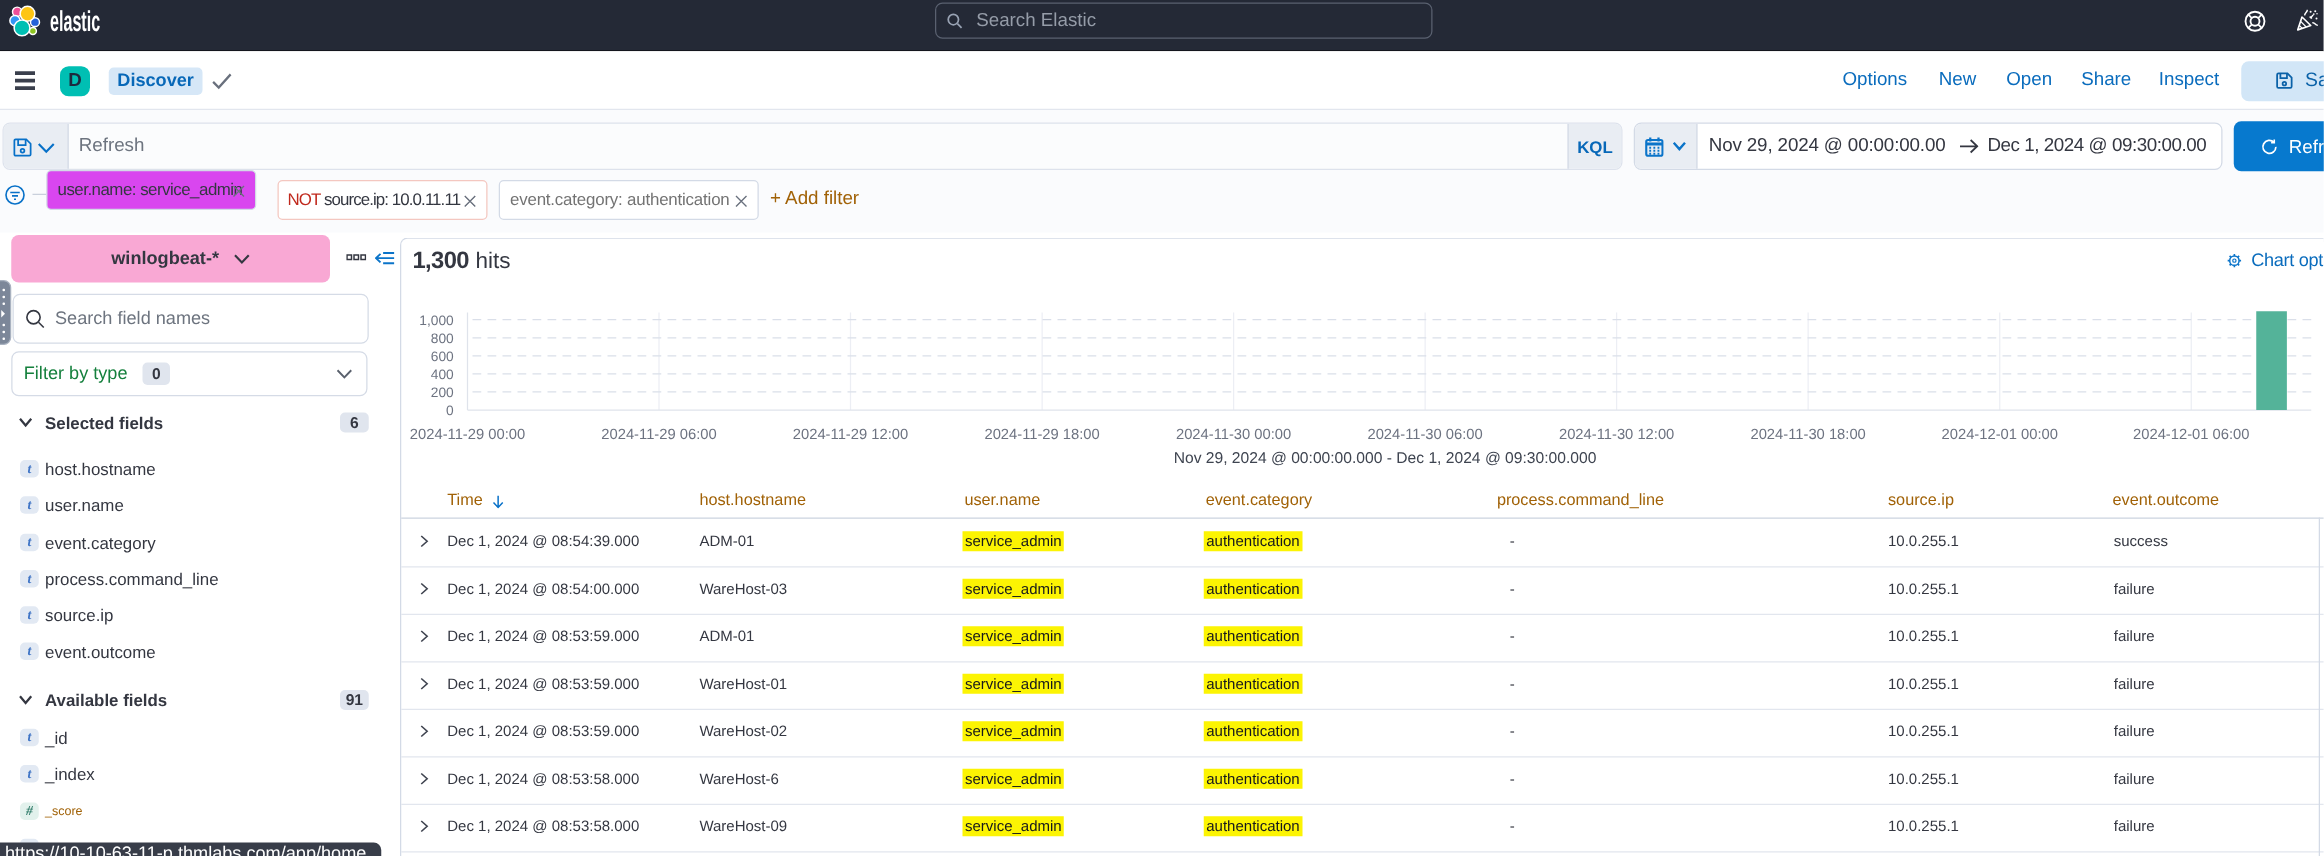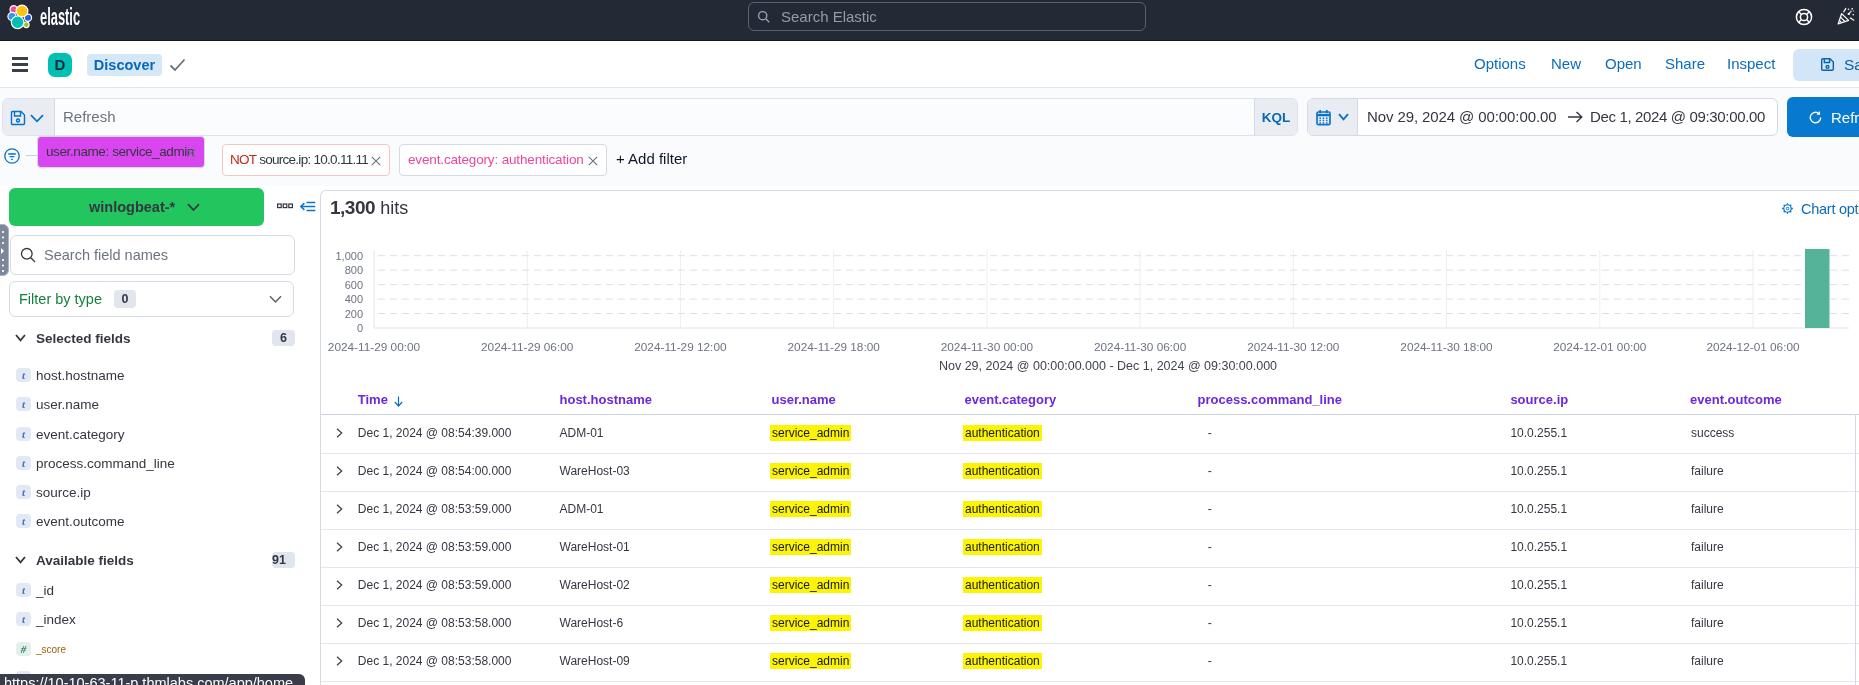--- a/index.html
+++ b/index.html
@@ -128,28 +128,28 @@
       <path d="M0.8 0.8 L9.2 9.2 M9.2 0.8 L0.8 9.2"></path>
     </svg>
 </div>
 <div class="abs" style="left:222px;top:144px;width:168px;height:32px;background:#fff;border:1px solid #f4c7c0;border-radius:4px;box-sizing:border-box">
   <span style="position:absolute;left:7px;top:0;line-height:30px;font-size:13.5px;letter-spacing:-.72px;color:#c0291d;white-space:nowrap">NOT <span style="color:#343741">source.ip: 10.0.11.11</span></span>
   <svg style="position:absolute;right:8px;top:11px" width="10" height="10" viewBox="0 0 10 10" fill="none" stroke="#69707d" stroke-width="1.1">
       <path d="M0.8 0.8 L9.2 9.2 M9.2 0.8 L0.8 9.2"></path>
     </svg>
 </div>
 <div class="abs" style="left:399px;top:144px;width:208px;height:32px;background:#fff;border:1px solid #d3dae6;border-radius:4px;box-sizing:border-box">
-  <span style="position:absolute;left:8px;top:0;line-height:30px;font-size:13.5px;letter-spacing:-.15px;color:#ec4899;white-space:nowrap">event.category: authentication</span>
+  <span style="position:absolute;left:8px;top:0;line-height:30px;font-size:13.5px;letter-spacing:-.15px;color:#737373;white-space:nowrap">event.category: authentication</span>
   <svg style="position:absolute;right:8px;top:11px" width="10" height="10" viewBox="0 0 10 10" fill="none" stroke="#69707d" stroke-width="1.1">
       <path d="M0.8 0.8 L9.2 9.2 M9.2 0.8 L0.8 9.2"></path>
     </svg>
 </div>
-<div class="abs" style="left:616px;top:149px;height:20px;line-height:20px;font-size:15px;color:#0f172a">+ Add filter</div>
-
-<div class="abs" style="left:9px;top:188px;width:255px;height:38px;background:#22c55e;border-radius:6px">
+<div class="abs" style="left:616px;top:149px;height:20px;line-height:20px;font-size:15px;color:#a16207">+ Add filter</div>
+
+<div class="abs" style="left:9px;top:188px;width:255px;height:38px;background:#f9a8d4;border-radius:6px">
   <span style="position:absolute;left:80px;top:0;line-height:38px;font-size:14.5px;font-weight:700;color:#343741">winlogbeat-*</span>
   <svg style="position:absolute;left:178px;top:15px" width="13" height="9" viewBox="0 0 13 9" fill="none" stroke="#343741" stroke-width="1.7">
       <path d="M1 1.2 L6.5 7 L12 1.2"></path>
     </svg>
 </div>
 <svg class="abs" style="left:277px;top:203px" width="16" height="7" viewBox="0 0 16 7" fill="none" stroke="#343741" stroke-width="1.2">
   <rect x="0.6" y="1.0" width="3.6" height="3.6"></rect>
     <rect x="6.2" y="1.0" width="3.6" height="3.6"></rect>
     <rect x="11.8" y="1.0" width="3.6" height="3.6"></rect>
 </svg>
@@ -193,21 +193,21 @@
 <div class="abs" style="left:36px;top:455px;height:17px;line-height:17px;font-size:13.5px;color:#343741">process.command_line</div>
 <div class="abs" style="left:16px;top:485px;width:15px;height:14px;background:#e2e9f3;border-radius:4px;text-align:center;line-height:14px;font-size:11px;font-style:italic;font-weight:700;font-family:'Liberation Serif',serif;color:#3d73c5">t</div>
 <div class="abs" style="left:36px;top:484px;height:17px;line-height:17px;font-size:13.5px;color:#343741">source.ip</div>
 <div class="abs" style="left:16px;top:514px;width:15px;height:14px;background:#e2e9f3;border-radius:4px;text-align:center;line-height:14px;font-size:11px;font-style:italic;font-weight:700;font-family:'Liberation Serif',serif;color:#3d73c5">t</div>
 <div class="abs" style="left:36px;top:513px;height:17px;line-height:17px;font-size:13.5px;color:#343741">event.outcome</div>
 
 <svg class="abs" style="left:15px;top:556px" width="11" height="8" viewBox="0 0 11 8" fill="none" stroke="#343741" stroke-width="1.8">
     <path d="M1 1 L5.5 6.4 L10 1"></path>
   </svg>
 <div class="abs" style="left:36px;top:552px;height:17px;line-height:17px;font-size:13.5px;font-weight:700;color:#343741">Available fields</div>
-<div class="abs" style="left:272px;top:552px;width:23px;height:16px;background:#e0e5ee;border-radius:4px;font-size:12.5px;font-weight:700;color:#343741;line-height:16px">91</div>
+<div class="abs" style="left:272px;top:552px;width:23px;height:16px;background:#e0e5ee;border-radius:4px;font-size:12.5px;font-weight:700;color:#343741;text-align:center;line-height:16px">91</div>
 <div class="abs" style="left:16px;top:583px;width:15px;height:14px;background:#e2e9f3;border-radius:4px;text-align:center;line-height:14px;font-size:11px;font-style:italic;font-weight:700;font-family:'Liberation Serif',serif;color:#3d73c5">t</div>
 <div class="abs" style="left:36px;top:582px;height:17px;line-height:17px;font-size:13.5px;color:#343741">_id</div>
 <div class="abs" style="left:16px;top:612px;width:15px;height:14px;background:#e2e9f3;border-radius:4px;text-align:center;line-height:14px;font-size:11px;font-style:italic;font-weight:700;font-family:'Liberation Serif',serif;color:#3d73c5">t</div>
 <div class="abs" style="left:36px;top:611px;height:17px;line-height:17px;font-size:13.5px;color:#343741">_index</div>
 <div class="abs" style="left:16px;top:642px;width:15px;height:14px;background:#e2f1ec;border-radius:4px;text-align:center;line-height:14px;font-size:11px;font-style:italic;font-weight:700;font-family:'Liberation Serif',serif;color:#357f6d">#</div>
 <div class="abs" style="left:36px;top:641px;height:17px;line-height:17px;font-size:10px;color:#a16207">_score</div>
 <div class="abs" style="left:16px;top:671px;width:15px;height:14px;background:#e2e9f3;border-radius:4px"></div>
 
 <div class="abs" style="left:320px;top:190px;width:1539px;height:495px;background:#fff;border-left:1px solid #d3dae6;border-top:1px solid #d3dae6;border-top-left-radius:6px;box-sizing:border-box"></div>
 <div class="abs" style="left:330px;top:198px;height:20px;line-height:20px;font-size:19px;color:#343741"><b style="letter-spacing:-.5px">1,300</b> <span style="font-size:18px">hits</span></div>
@@ -246,21 +246,21 @@
     <text x="665.9" y="161">2024-11-30 00:00</text>
       <text x="819.1" y="161">2024-11-30 06:00</text>
     <text x="972.3" y="161">2024-11-30 12:00</text>
       <text x="1125.5" y="161">2024-11-30 18:00</text>
     <text x="1278.8" y="161">2024-12-01 00:00</text>
       <text x="1432" y="161">2024-12-01 06:00</text>
   </g>
   <text x="787" y="180" fill="#3e4450" font-size="12.5" text-anchor="middle">Nov 29, 2024 @ 00:00:00.000 - Dec 1, 2024 @ 09:30:00.000</text>
 </svg>
 
-<div class="abs" style="left:0;top:392px;width:1698px;height:16px;font-size:13px;font-weight:700;color:#6d28d9">
+<div class="abs" style="left:0;top:392px;width:1698px;height:16px;font-size:13px;font-weight:400;color:#a16207">
   <span style="position:absolute;left:357.8px;line-height:16px;white-space:nowrap">Time</span>
   <span style="position:absolute;left:559.5px;line-height:16px;white-space:nowrap">host.hostname</span>
   <span style="position:absolute;left:771.5px;line-height:16px;white-space:nowrap">user.name</span>
   <span style="position:absolute;left:964.5px;line-height:16px;white-space:nowrap">event.category</span>
   <span style="position:absolute;left:1197.5px;line-height:16px;white-space:nowrap">process.command_line</span>
   <span style="position:absolute;left:1510.4px;line-height:16px;white-space:nowrap">source.ip</span>
   <span style="position:absolute;left:1690px;line-height:16px;white-space:nowrap">event.outcome</span>
   <svg style="position:absolute;left:394px;top:3.5px" width="9" height="11" viewBox="0 0 9 11" fill="none" stroke="#0871c8" stroke-width="1.2">
       <path d="M4.5 0.5 V9.5 M0.8 6 L4.5 10 L8.2 6"></path>
     </svg>

